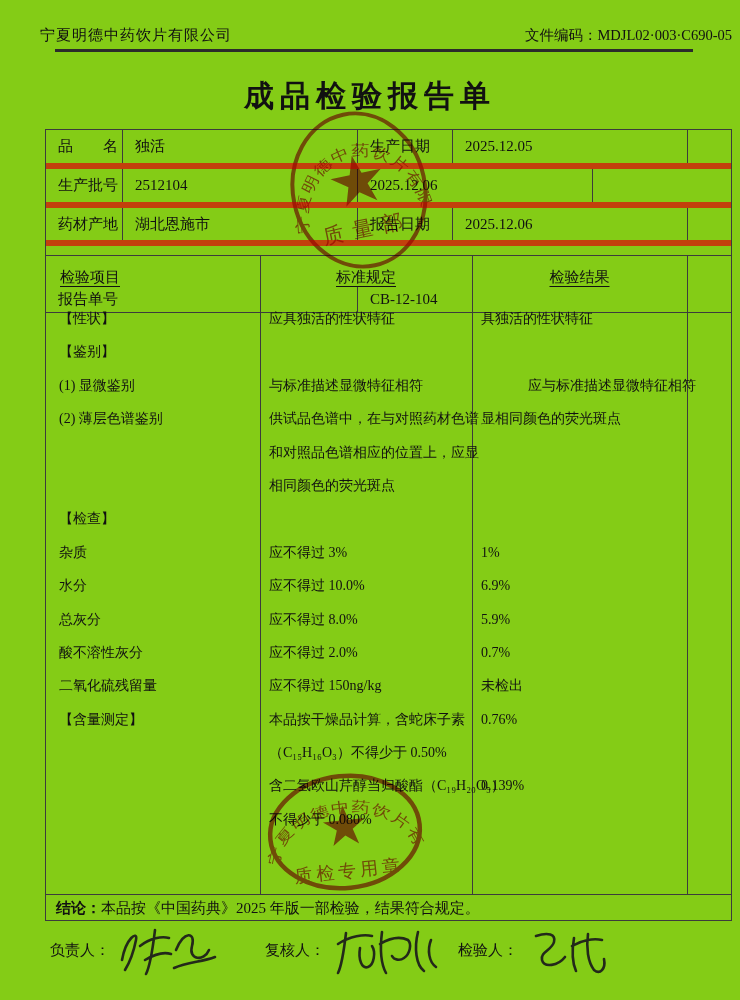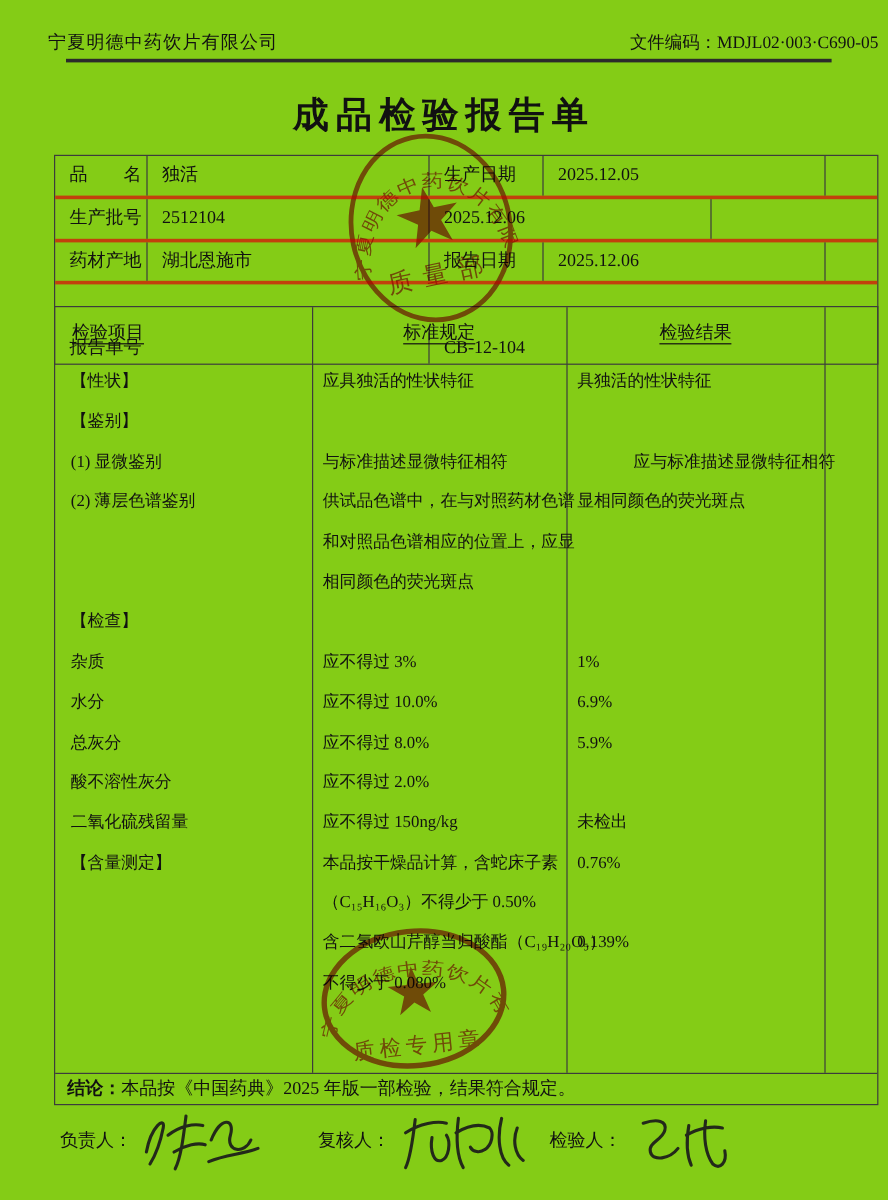--- a/index.html
+++ b/index.html
@@ -6,21 +6,21 @@
   .page{position:relative;width:740px;height:1000px;background:#84cc16;margin:0 auto;
         font-family:"Liberation Serif","DejaVu Serif",serif;color:#111;overflow:hidden;}
   
   .company{position:absolute;left:40px;top:26px;font-size:15px;letter-spacing:1px;}
   .doccode{position:absolute;right:8px;top:26px;font-size:14.5px;}
   .rule{position:absolute;left:55px;top:49px;width:638px;height:2.5px;background:#2b2b2b;}
   .title{position:absolute;left:0;top:76px;width:100%;margin:0;text-align:center;
          font-size:30px;font-weight:700;letter-spacing:6px;}
   
   .info-table{position:absolute;left:45px;top:129px;width:687px;border:1px solid #3c3c3c;box-sizing:border-box;}
-  .irow{display:flex;border-bottom:3px solid #c2410c;}
+  .irow{display:flex;border-bottom:6px solid #c2410c;}
   .irow:last-child{border-bottom:none;margin-top:40px;}
   .ic{box-sizing:border-box;padding-left:12px;font-size:15px;white-space:pre;overflow:hidden;}
   .bR{border-right:1px solid #3c3c3c;}
   .h33{height:33px;line-height:33px;} .h32{height:32px;line-height:32px;} .h27{height:26px;line-height:26px;}
   .w1{width:77px;} .w2{width:235px;} .w3{width:95px;} .w4{width:235px;} .w5{flex:1;}
   .w6{width:312px;} .w7{flex:1;}
   
   .main-table{position:absolute;left:45px;top:255px;width:687px;height:666px;border:1px solid #3c3c3c;box-sizing:border-box;}
   .vline{position:absolute;top:0;width:1px;height:638px;background:#3c3c3c;}
   .v1{left:214px;} .v2{left:426px;} .v3{left:641px;}
@@ -142,20 +142,21 @@
           <div class="tc tc-result">6.9%</div>
         </div>
         <div class="trow">
           <div class="tc tc-item">总灰分</div>
           <div class="tc tc-standard">应不得过 8.0%</div>
           <div class="tc tc-result">5.9%</div>
         </div>
         <div class="trow">
           <div class="tc tc-item">酸不溶性灰分</div>
           <div class="tc tc-standard">应不得过 2.0%</div>
+          <div class="tc tc-result">0.7%</div>
         </div>
         <div class="trow">
           <div class="tc tc-item">二氧化硫残留量</div>
           <div class="tc tc-standard">应不得过 150ng/kg</div>
           <div class="tc tc-result">未检出</div>
         </div>
         <div class="trow">
           <div class="tc tc-item">【含量测定】</div>
           <div class="tc tc-standard">本品按干燥品计算，含蛇床子素</div>
           <div class="tc tc-result">0.76%</div>

